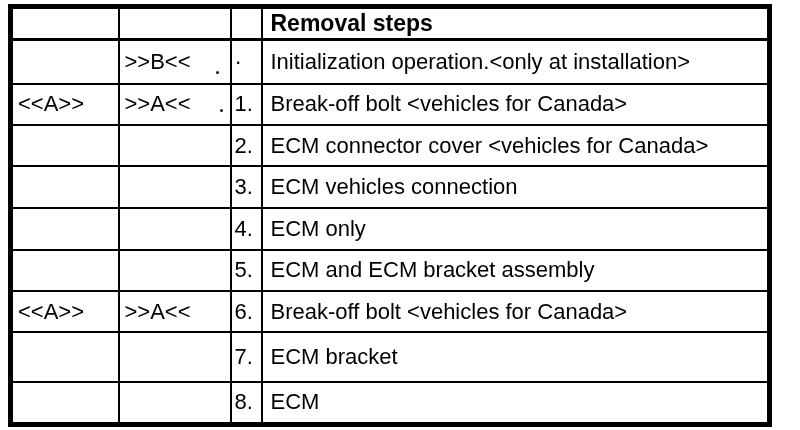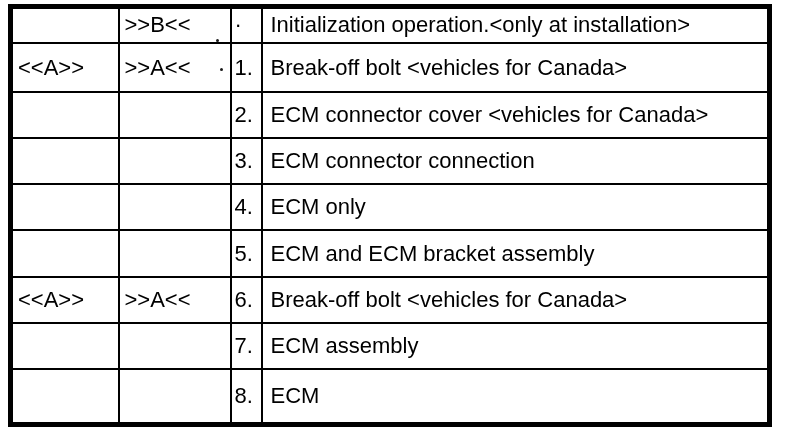--- a/index.html
+++ b/index.html
@@ -72,20 +72,26 @@
 
 <div class="stage">
   <table class="removal">
     <colgroup>
       <col class="c1">
         <col class="c2">
         <col class="c3">
         <col class="c4">
     </colgroup>
     <tbody>
+      <tr class="header-row">
+        <td class="c1"><span></span></td>
+        <td class="c2"><span></span></td>
+        <td class="c3"><span></span></td>
+        <td class="c4"><span class="title">Removal steps</span></td>
+      </tr>
 
       <tr>
         <td class="c1"><span></span></td>
         <td class="c2"><span>&gt;&gt;B&lt;&lt;</span><span class="speck speck-b"></span></td>
         <td class="c3"><span>·</span></td>
         <td class="c4"><span>Initialization operation.&lt;only at installation&gt;</span></td>
       </tr>
 
       <tr>
         <td class="c1"><span>&lt;&lt;A&gt;&gt;</span></td>
@@ -98,21 +104,21 @@
         <td class="c1"><span></span></td>
         <td class="c2"><span></span></td>
         <td class="c3"><span>2.</span></td>
         <td class="c4"><span>ECM connector cover &lt;vehicles for Canada&gt;</span></td>
       </tr>
 
       <tr>
         <td class="c1"><span></span></td>
         <td class="c2"><span></span></td>
         <td class="c3"><span>3.</span></td>
-        <td class="c4"><span>ECM connector connection</span></td>
+        <td class="c4"><span>ECM vehicles connection</span></td>
       </tr>
 
       <tr>
         <td class="c1"><span></span></td>
         <td class="c2"><span></span></td>
         <td class="c3"><span>4.</span></td>
         <td class="c4"><span>ECM only</span></td>
       </tr>
 
       <tr>
@@ -126,21 +132,21 @@
         <td class="c1"><span>&lt;&lt;A&gt;&gt;</span></td>
         <td class="c2"><span>&gt;&gt;A&lt;&lt;</span></td>
         <td class="c3"><span>6.</span></td>
         <td class="c4"><span>Break-off bolt &lt;vehicles for Canada&gt;</span></td>
       </tr>
 
       <tr>
         <td class="c1"><span></span></td>
         <td class="c2"><span></span></td>
         <td class="c3"><span>7.</span></td>
-        <td class="c4"><span>ECM assembly</span></td>
+        <td class="c4"><span>ECM bracket</span></td>
       </tr>
 
       <tr>
         <td class="c1"><span></span></td>
         <td class="c2"><span></span></td>
         <td class="c3"><span>8.</span></td>
         <td class="c4"><span>ECM</span></td>
       </tr>
     </tbody>
   </table>

